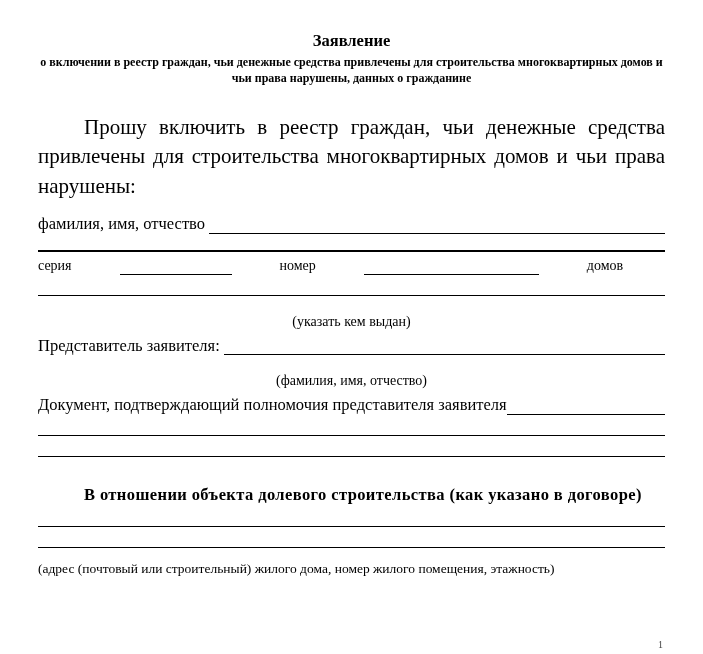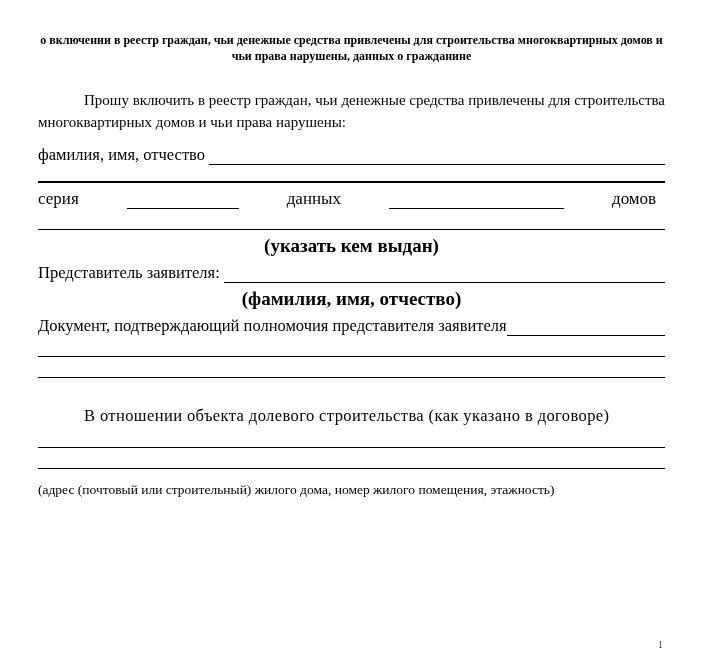--- a/index.html
+++ b/index.html
@@ -29,21 +29,21 @@
     font-weight: bold;
     line-height: 1.35;
   }
   .title-line2 {
     font-size: 12px;
     font-weight: bold;
     line-height: 1.35;
     margin-top: 2px;
   }
   .para {
-    font-size: 15px;
+    font-size: 21px;
     line-height: 1.42;
     text-align: justify;
     margin-top: 26px;
   }
   .para .indent {
     display: inline-block;
     width: 46px;
   }
   .field-row {
     display: flex;
@@ -78,32 +78,31 @@
     border-bottom: 1.6px solid #000;
     height: 16px;
     margin-top: 4px;
   }
   .hr-thick {
     border: none;
     border-top: 2.4px solid #000;
     margin: 16px 0 0 0;
   }
   .small-label {
-    font-size: 17px;
+    font-size: 14px;
     gap: 48px;
   }
   .caption {
     text-align: center;
-    font-size: 19px;
-    margin-top: 5px;
-    font-weight: bold;
+    font-size: 14px;
+    margin-top: 18px;
   }
   .section-head {
     font-size: 16.5px;
-    font-weight: normal;
+    font-weight: bold;
     letter-spacing: 0.4px;
     line-height: 1.4;
     margin-top: 26px;
   }
   .section-head .indent {
     display: inline-block;
     width: 46px;
   }
   .bottom-caption {
     font-size: 13.5px;
@@ -116,39 +115,40 @@
     font-size: 10px;
     color: #444;
   }
 </style>
 </head>
 <body>
 
 <div class="page">
 
   <div class="title-block">
+    <div class="title-line1">Заявление</div>
     <div class="title-line2">о включении в реестр граждан, чьи денежные средства привлечены для строительства многоквартирных домов и чьи права нарушены, данных о гражданине</div>
   </div>
 
   <div class="para">
     <span class="indent"></span><span>Прошу включить в реестр граждан, чьи денежные средства привлечены для строительства многоквартирных домов и чьи права нарушены:</span>
   </div>
 
   <div class="field-row">
     <span class="field-label">фамилия, имя, отчество</span>
     <span class="rule"></span>
   </div>
 
   <hr class="hr-thick">
 
 
   <div class="field-row tight small-label">
     <span class="field-label">серия</span>
     <span class="rule fixed-1 nogap"></span>
-    <span class="field-label">данных</span>
+    <span class="field-label">номер</span>
     <span class="rule fixed-2 nogap"></span>
     <span class="field-label">домов</span>
     <span class="rule nogap"></span>
   </div>
 
   <div class="full-rule"></div>
   <div class="caption">(указать кем выдан)</div>
 
   <div class="field-row tight">
     <span class="field-label">Представитель заявителя:</span>

